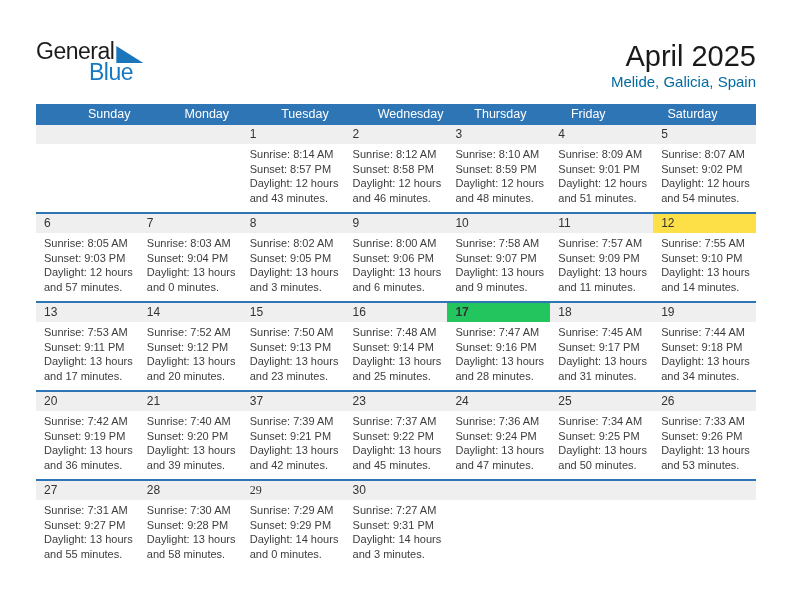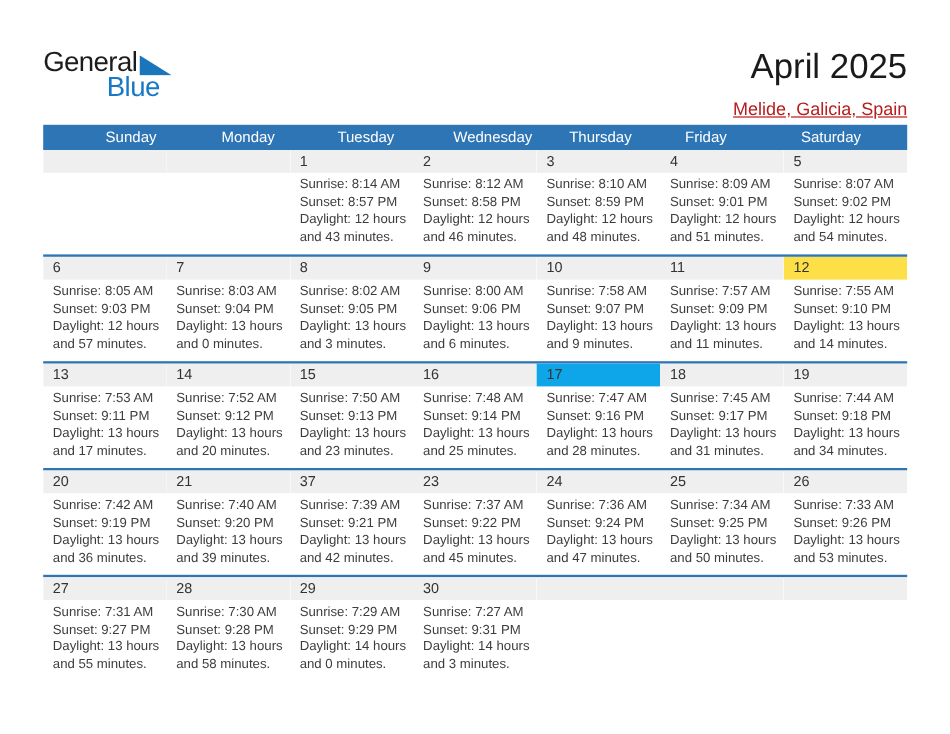--- a/index.html
+++ b/index.html
@@ -13,21 +13,21 @@
   .logo-line1 { display: flex; align-items: flex-end; }
   .logo-general { font-size: 23px; font-weight: 500; color: #1c1c1c; letter-spacing: -0.5px; }
   .logo-triangle { width: 27px; height: 17px; margin-left: 2px; margin-bottom: 2px;
                    background: #1b75bb; clip-path: polygon(0 0, 100% 100%, 0 100%); }
   .logo-blue { font-size: 23px; font-weight: 500; letter-spacing: -0.5px;
                color: #1779c4; margin-left: 53px; margin-top: -6px; }
 
   
   .title-block { position: absolute; right: 0; top: 40px; text-align: right; }
   .cal-title { font-size: 29px; font-weight: 400; color: #1a1a1a; }
-  .cal-subtitle { font-size: 15px; font-weight: 400; color: #b91c1c; margin-top: 10px; text-decoration: underline; }
+  .cal-subtitle { font-size: 15px; font-weight: 400; color: #0369a1; margin-top: 0; }
 
   
   .calendar { position: absolute; left: 0; top: 104px; width: 720px; }
   .weekday-row { display: flex; height: 21px; }
   .weekday-cell { flex: 1 0 0; color: #ffffff; font-size: 12.5px; line-height: 21px;
                   padding-left: 8px; overflow: hidden; white-space: nowrap; }
 
   .week-row { display: flex; height: 87px; background: #ffffff; }
   .week-row + .week-row { border-top: 2px solid; height: 89px; }
 
@@ -216,21 +216,21 @@
         <div class="day-cell">
           <div class="day-number" style="background: rgb(239, 239, 239);">16</div>
           <div class="day-info">
             <div>Sunrise: 7:48 AM</div>
             <div>Sunset: 9:14 PM</div>
             <div>Daylight: 13 hours</div>
             <div>and 25 minutes.</div>
           </div>
         </div>
         <div class="day-cell">
-          <div class="day-number" style="background: #0ea5e9;">17</div>
+          <div class="day-number" style="background: #22c55e; font-weight: bold;">17</div>
           <div class="day-info">
             <div>Sunrise: 7:47 AM</div>
             <div>Sunset: 9:16 PM</div>
             <div>Daylight: 13 hours</div>
             <div>and 28 minutes.</div>
           </div>
         </div>
         <div class="day-cell">
           <div class="day-number" style="background: rgb(239, 239, 239);">18</div>
           <div class="day-info">
@@ -328,21 +328,21 @@
         <div class="day-cell">
           <div class="day-number" style="background: rgb(239, 239, 239);">28</div>
           <div class="day-info">
             <div>Sunrise: 7:30 AM</div>
             <div>Sunset: 9:28 PM</div>
             <div>Daylight: 13 hours</div>
             <div>and 58 minutes.</div>
           </div>
         </div>
         <div class="day-cell">
-          <div class="day-number" style="background: rgb(239, 239, 239);">29</div>
+          <div class="day-number" style="background: rgb(239, 239, 239); font-family: Liberation Serif, serif;">29</div>
           <div class="day-info">
             <div>Sunrise: 7:29 AM</div>
             <div>Sunset: 9:29 PM</div>
             <div>Daylight: 14 hours</div>
             <div>and 0 minutes.</div>
           </div>
         </div>
         <div class="day-cell">
           <div class="day-number" style="background: rgb(239, 239, 239);">30</div>
           <div class="day-info">

